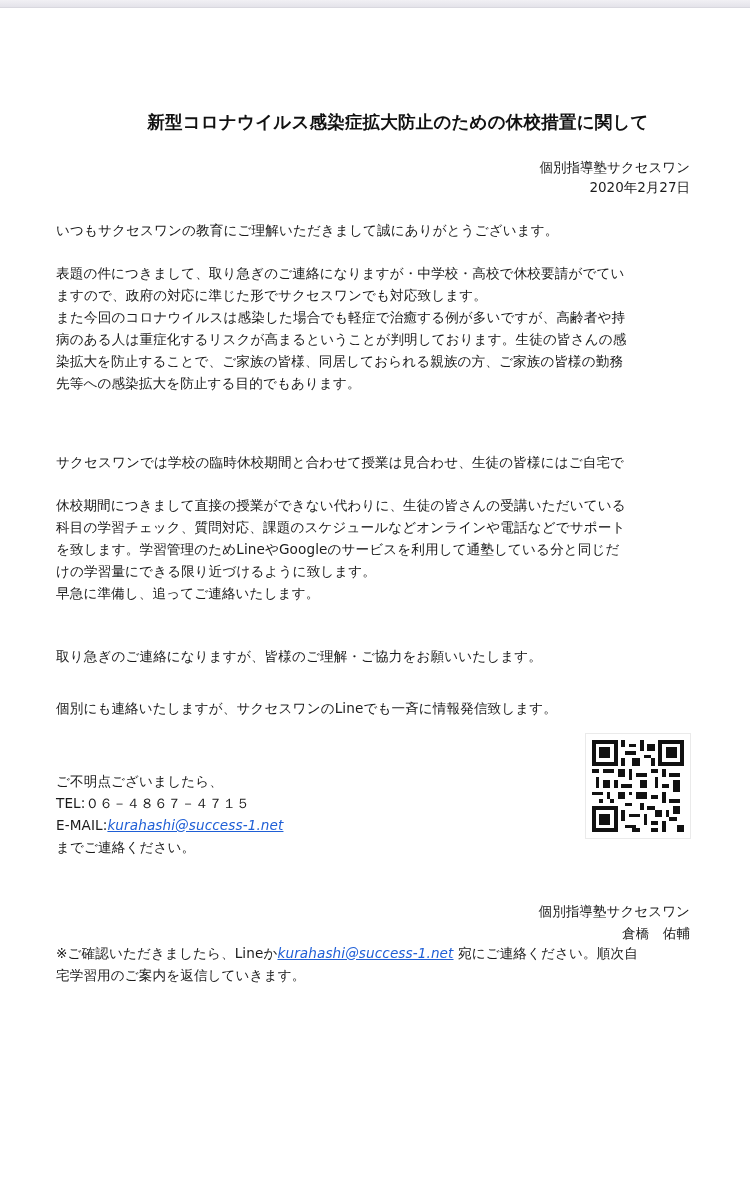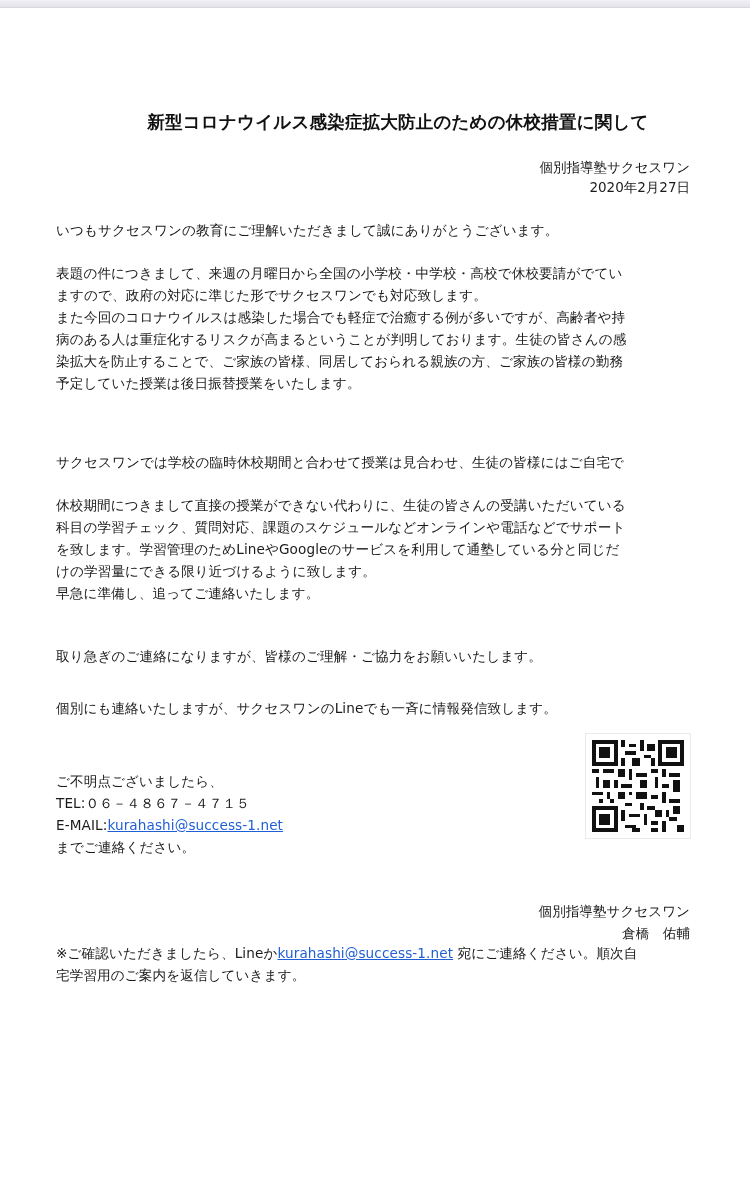--- a/index.html
+++ b/index.html
@@ -46,20 +46,21 @@
       width: 640px;
       font-size: 13.6px;
       line-height: 22px;
       letter-spacing: 0.1px;
       white-space: nowrap;
     }
     .body-text .line { display: block; }
     a.email {
       color: #1f5fd6;
       text-decoration: underline;
+      font-style: italic;
     }
     .qr {
       position: absolute;
       left: 585px; top: 733px;
       width: 104px; height: 104px;
       border: 1px solid #eaeaea;
       background: #fff;
       display: flex;
       align-items: center;
       justify-content: center;
@@ -83,26 +84,26 @@
 <div class="header-right">
   <div>個別指導塾サクセスワン</div>
   <div>2020年2月27日</div>
 </div>
 
 <div class="body-text" style="top:219px;">
   <span class="line">いつもサクセスワンの教育にご理解いただきまして誠にありがとうございます。</span>
 </div>
 
 <div class="body-text" style="top:262px;">
-  <span class="line">表題の件につきまして、来週の月曜日から全国の小学校・中学校・高校で休校要請がでてい</span>
+  <span class="line">表題の件につきまして、取り急ぎのご連絡になりますが・中学校・高校で休校要請がでてい</span>
   <span class="line">ますので、政府の対応に準じた形でサクセスワンでも対応致します。</span>
   <span class="line">また今回のコロナウイルスは感染した場合でも軽症で治癒する例が多いですが、高齢者や持</span>
   <span class="line">病のある人は重症化するリスクが高まるということが判明しております。生徒の皆さんの感</span>
   <span class="line">染拡大を防止することで、ご家族の皆様、同居しておられる親族の方、ご家族の皆様の勤務</span>
-  <span class="line">予定していた授業は後日振替授業をいたします。</span>
+  <span class="line">先等への感染拡大を防止する目的でもあります。</span>
 </div>
 
 <div class="body-text" style="top:451px;">
   <span class="line">サクセスワンでは学校の臨時休校期間と合わせて授業は見合わせ、生徒の皆様にはご自宅で</span>
 </div>
 
 <div class="body-text" style="top:494px;">
   <span class="line">休校期間につきまして直接の授業ができない代わりに、生徒の皆さんの受講いただいている</span>
   <span class="line">科目の学習チェック、質問対応、課題のスケジュールなどオンラインや電話などでサポート</span>
   <span class="line">を致します。学習管理のためLineやGoogleのサービスを利用して通塾している分と同じだ</span>

